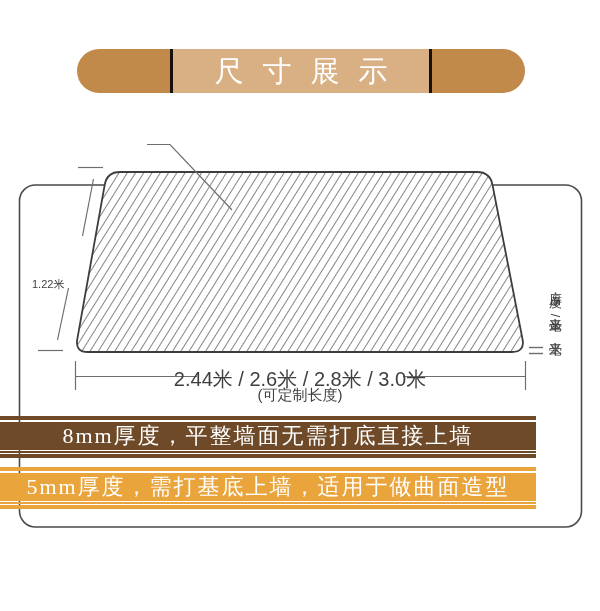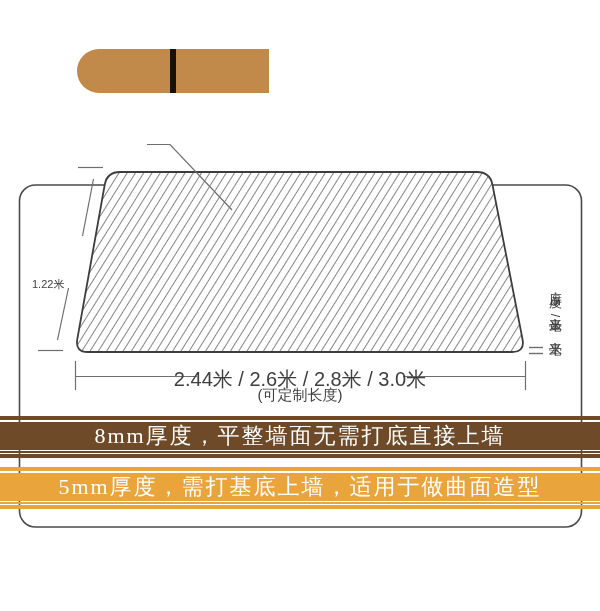--- a/index.html
+++ b/index.html
@@ -29,21 +29,21 @@
   .pvc-label{left:47px;top:136px;font-size:15px;}
   .height-label{left:32px;top:246px;font-size:11px;margin-top:31px;}
   .length-label{left:100px;top:366px;width:400px;text-align:center;font-size:20px;}
   .length-note{left:100px;top:386px;width:400px;text-align:center;font-size:15px;}
   .thickness-label{
     left:546px;top:283px;height:150px;font-size:13px;letter-spacing:1px;
     writing-mode:vertical-rl;text-orientation:mixed;overflow:hidden;
   }
 
   
-  .banner{position:absolute;left:0;width:600px;z-index:5;}
+  .banner{position:absolute;left:0;width:536px;z-index:5;}
   .banner-8mm{top:416px;}
   .banner-5mm{top:467px;border-radius:21px;}
   .stripe-top{height:4px;background:var(--c);margin-bottom:2px;}
   .band{
     height:28px;background:var(--c);margin-bottom:1px;
     display:flex;align-items:center;justify-content:center;
   }
   .band-text{
     color:#ffffff;font-family:"Liberation Serif",serif;font-size:22px;
     letter-spacing:2px;white-space:nowrap;line-height:1;
@@ -52,20 +52,23 @@
   .stripe-bottom{height:4px;background:var(--c);}
 </style>
 </head>
 <body>
 
 <div class="stage">
 
   <div class="title-banner">
     <div class="title-cap"></div>
     <div class="title-sep"></div>
+    <div class="title-center">
+      <span class="title-text">尺寸展示</span>
+    </div>
     <div class="title-sep"></div>
     <div class="title-cap"></div>
   </div>
 
   <svg class="diagram-svg" width="600" height="611" viewBox="0 0 600 611">
     <defs>
       <pattern id="hatch" width="8" height="7" patternUnits="userSpaceOnUse" patternTransform="rotate(-58)">
         <rect width="8" height="7" fill="#ffffff"></rect>
         <line x1="0" y1="3.5" x2="8" y2="3.5" stroke="#858585" stroke-width="1"></line>
       </pattern>

